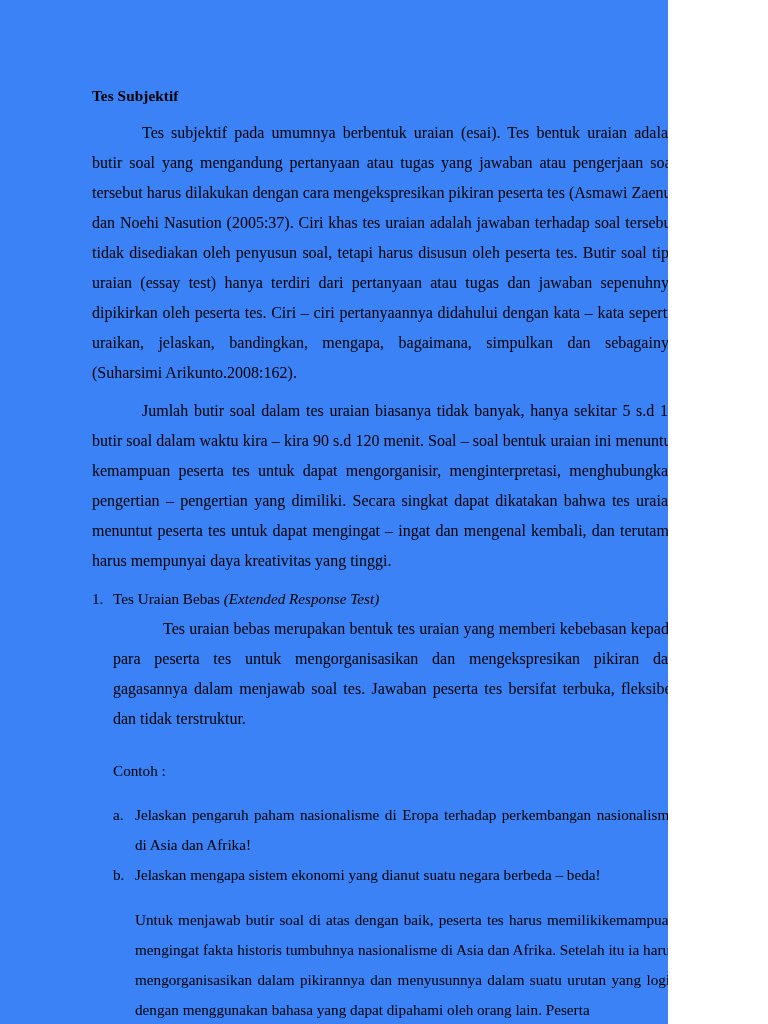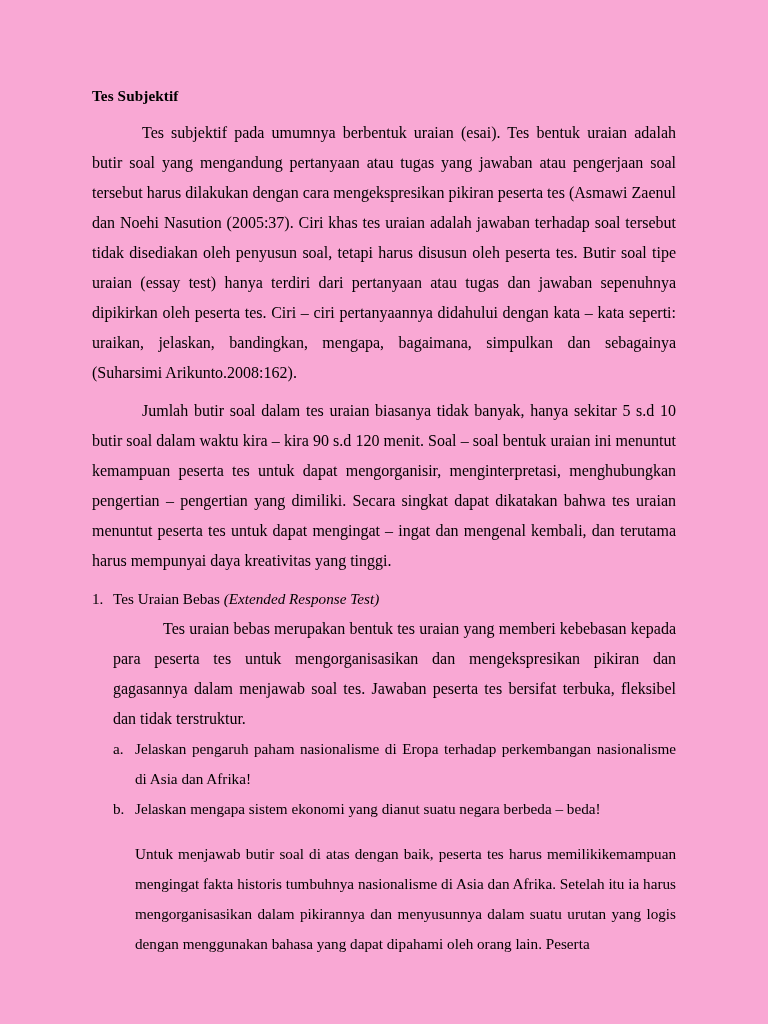--- a/index.html
+++ b/index.html
@@ -7,23 +7,23 @@
     margin: 0;
     padding: 0;
     background: #ffffff;
   }
   body {
     font-family: "Liberation Serif", "DejaVu Serif", serif;
     color: #000000;
   }
   .page {
     position: relative;
-    width: 768px;
+    width: 668px;
     height: 1024px;
-    background: #f9a8d4;
+    background: #3b82f6;
     overflow: hidden;
     box-sizing: border-box;
   }
   .content {
     position: absolute;
     left: 92px;
     top: 84px;
     width: 584px;
   }
 
@@ -130,20 +130,21 @@
 
     <div class="num-heading">
       <span class="num">1.</span>
       <span><span class="head-bold">Tes Uraian Bebas </span><span class="head-italic">(Extended Response Test)</span></span>
     </div>
 
     <div class="sub-block">
 
       <p class="body-par">Tes uraian bebas merupakan bentuk tes uraian yang memberi kebebasan kepada para peserta tes untuk mengorganisasikan dan mengekspresikan pikiran dan gagasannya dalam menjawab soal tes. Jawaban peserta tes bersifat terbuka, fleksibel dan tidak terstruktur.</p>
 
+      <div class="contoh">Contoh :</div>
 
       <ul class="letter-list">
         <li class="letter-item">
           <span class="marker">a.</span>
           <span class="item-text">Jelaskan pengaruh paham nasionalisme di Eropa terhadap perkembangan nasionalisme di Asia dan Afrika!</span>
         </li>
         <li class="letter-item">
           <span class="marker">b.</span>
           <span class="item-text flat">Jelaskan mengapa sistem ekonomi yang dianut suatu negara berbeda – beda!</span>
         </li>

